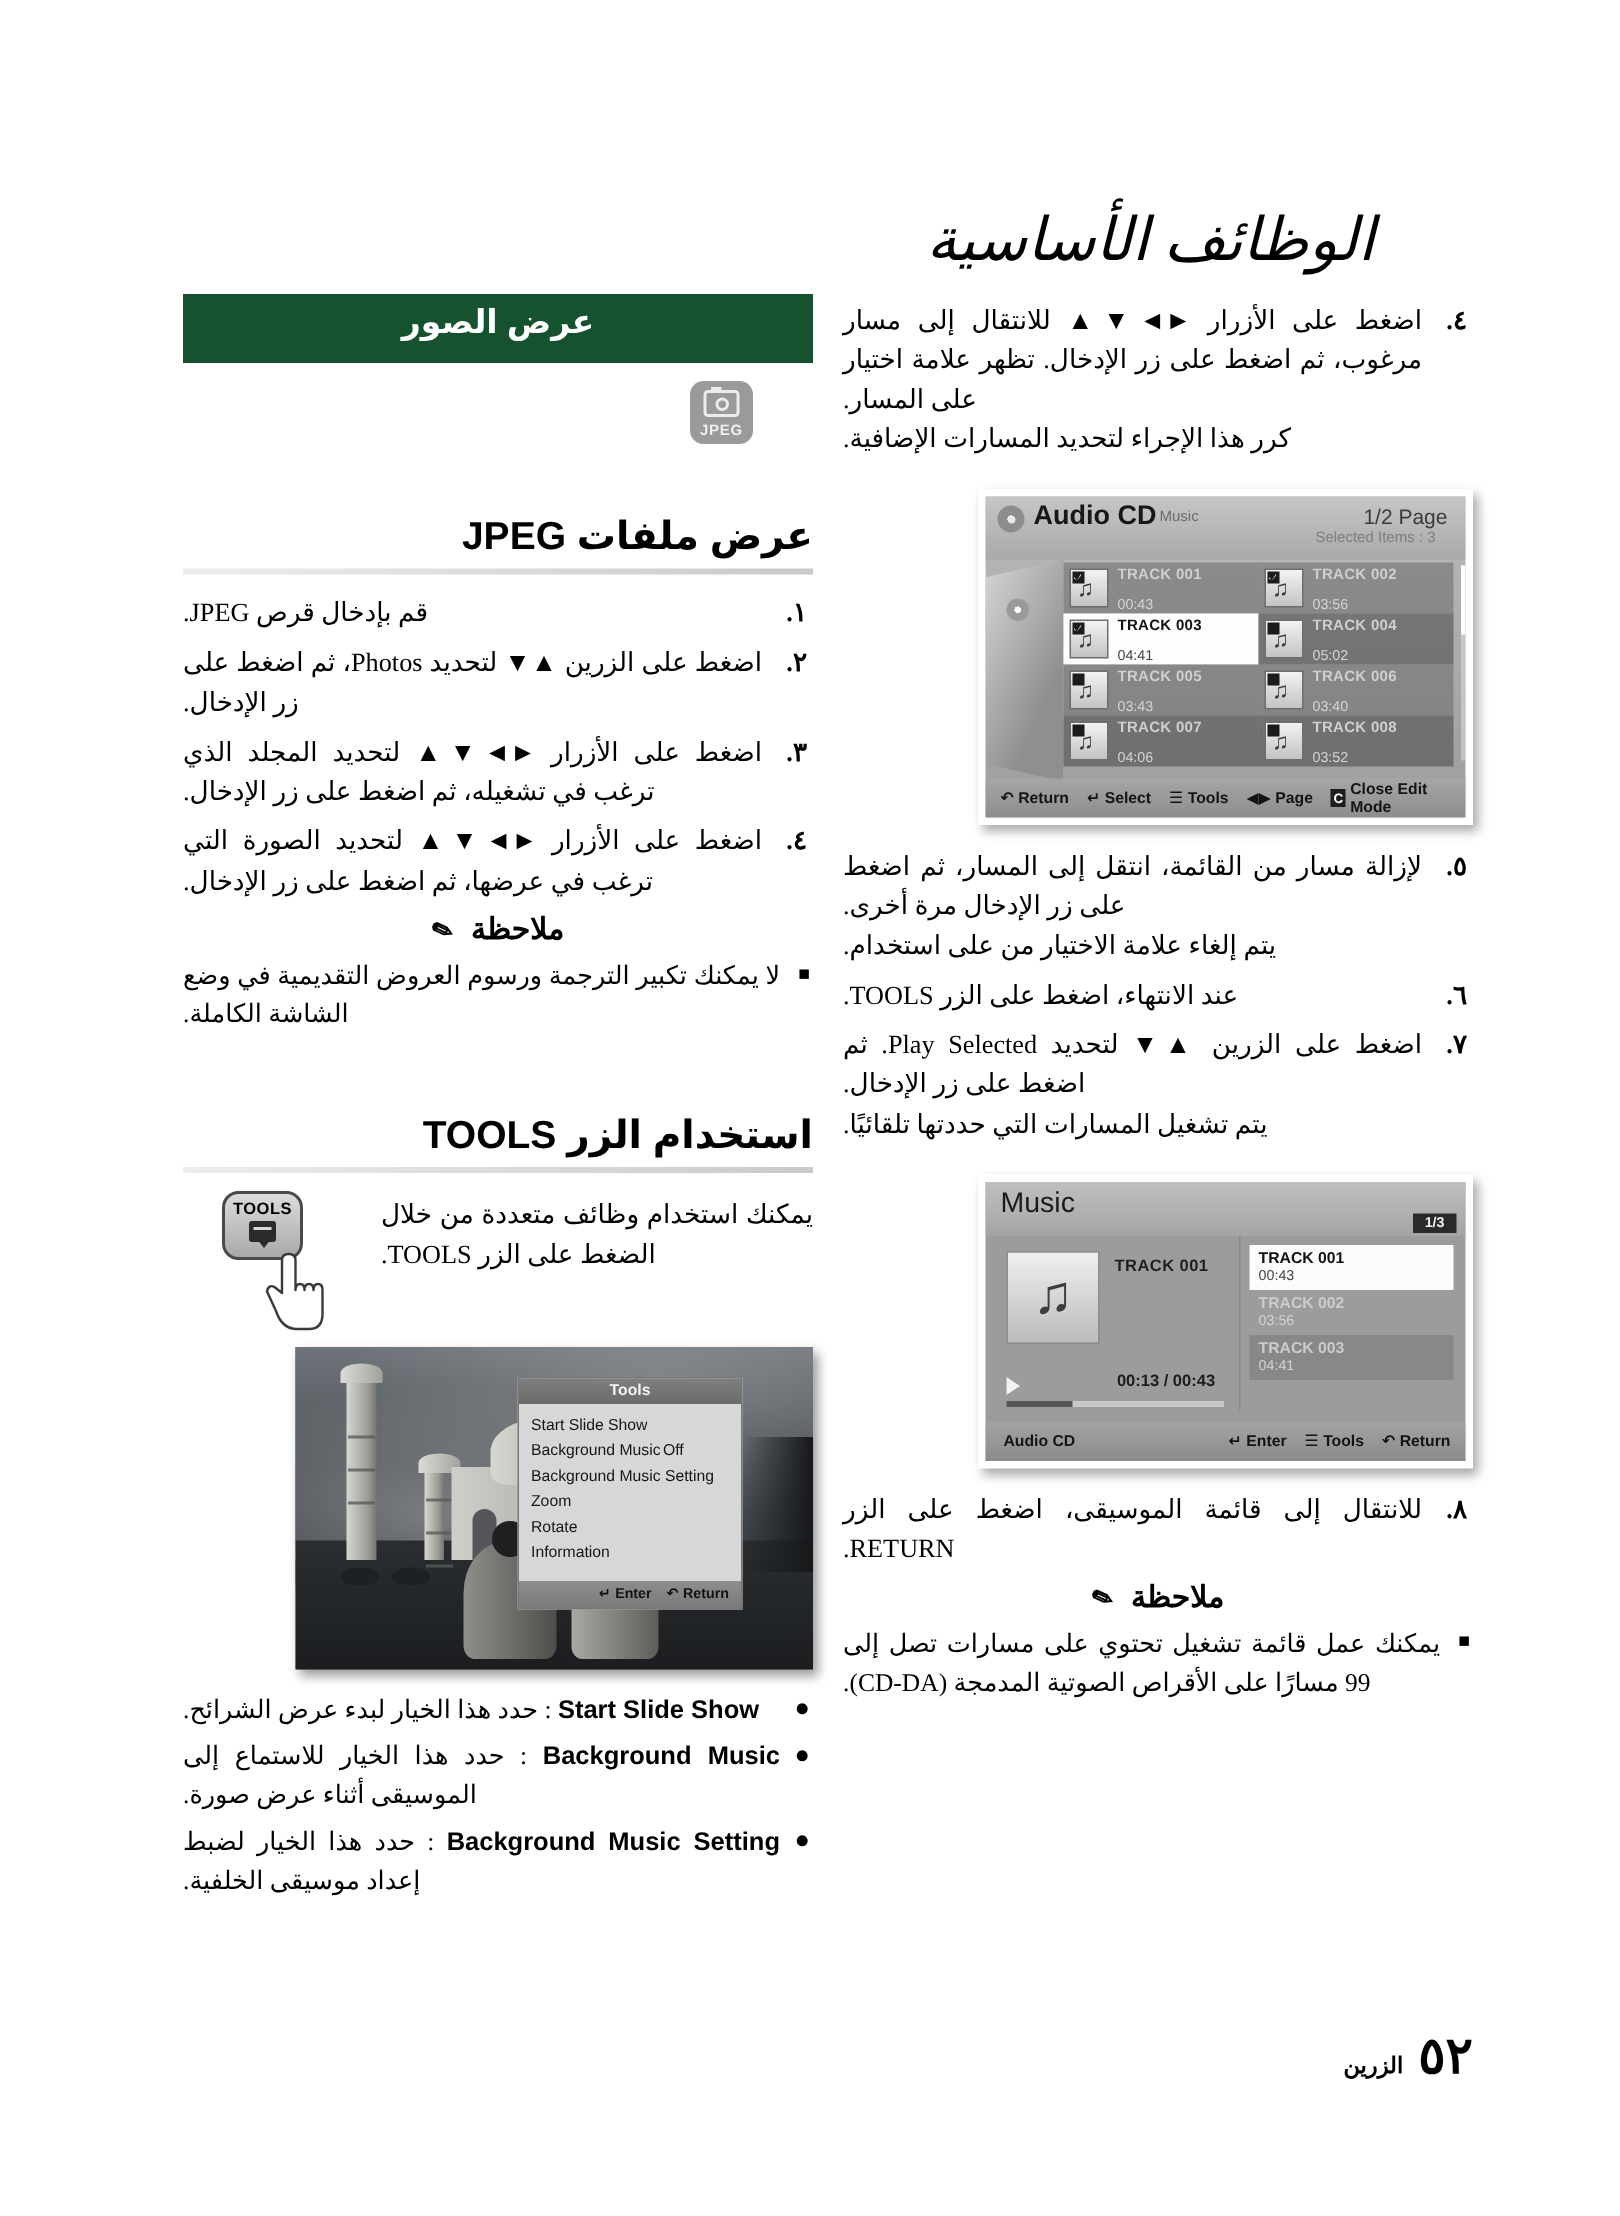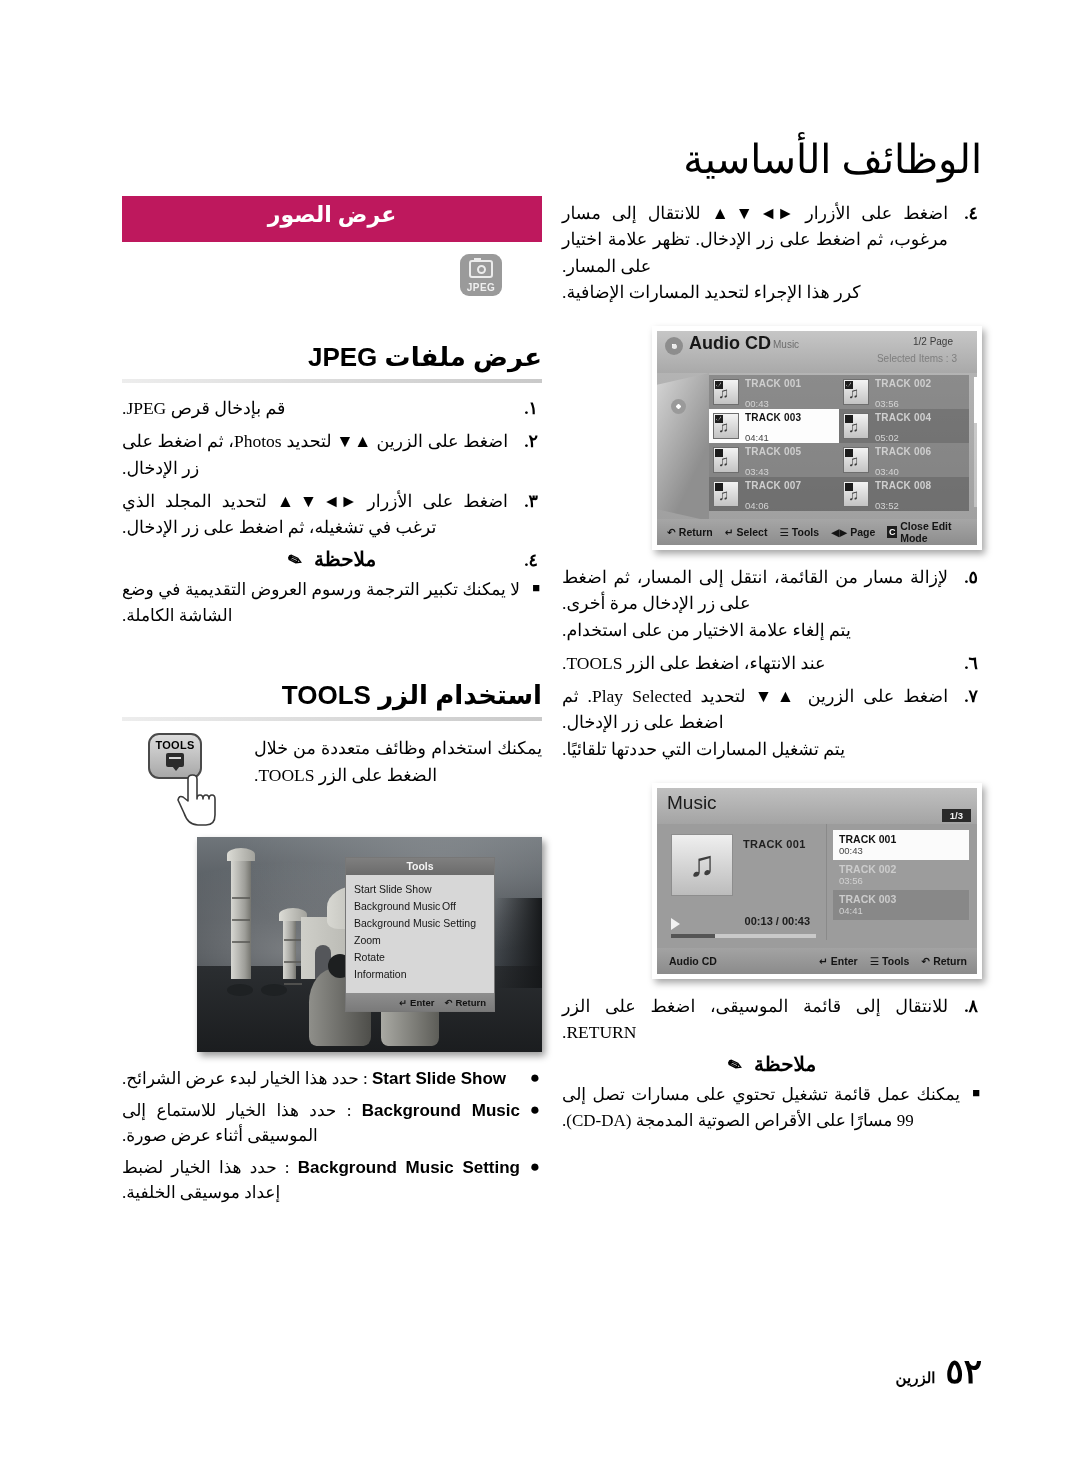--- a/index.html
+++ b/index.html
@@ -22,40 +22,41 @@
     inset: 0;
     background: #fff;
   }
 
   
   .page-title {
     position: absolute;
     top: 136px;
     right: 98px;
     width: 430px;
-    text-align: right;
+    text-align: center;
     font-size: 40px;
     font-weight: 400;
     letter-spacing: 1px;
     direction: rtl;
     font-family: "Liberation Serif", "DejaVu Serif", serif;
+    font-style: italic;
   }
 
   
   .col {
     position: absolute;
     width: 420px;
     direction: rtl;
   }
   .col-right { right: 98px; top: 200px; }
   .col-left  { left: 122px;  top: 196px; }
 
   
   .section-bar {
-    background: #be185d;
+    background: #14532d;
     color: #ffffff;
     height: 46px;
     line-height: 38px;
     text-align: center;
     font-size: 22px;
     font-weight: bold;
     font-family: "Liberation Sans", "DejaVu Sans", sans-serif;
     letter-spacing: 1px;
   }
 
@@ -304,22 +305,22 @@
     color: #171717;
   }
   .cd-sub {
     position: absolute;
     left: 116px; top: 8px;
     font-size: 10px;
     color: #6d6d6d;
   }
   .cd-page {
     position: absolute;
-    right: 24px; top: 5px;
-    font-size: 10px;
+    right: 12px; top: 5px;
+    font-size: 14px;
     color: #3b3b3b;
   }
   .cd-selected {
     position: absolute;
     right: 20px; top: 22px;
     font-size: 10px;
     color: #7e7e7e;
   }
   .cd-persp {
     position: absolute;
@@ -792,20 +793,21 @@
       <li>
         <span class="num">٢.</span>
         <span>اضغط على الزرين ▲▼ لتحديد Photos، ثم اضغط على زر الإدخال.</span>
       </li>
       <li>
         <span class="num">٣.</span>
         <span>اضغط على الأزرار ►◄▼▲ لتحديد المجلد الذي ترغب في تشغيله، ثم اضغط على زر الإدخال.</span>
       </li>
       <li>
         <span class="num">٤.</span>
+        <span>اضغط على الأزرار ►◄▼▲ لتحديد الصورة التي ترغب في عرضها، ثم اضغط على زر الإدخال.</span>
       </li>
     </ol>
 
     <div class="note-title">
       <span>ملاحظة</span>
       <span class="pencil">✎</span>
     </div>
 
     <ul class="bullets sq">
       <li>

